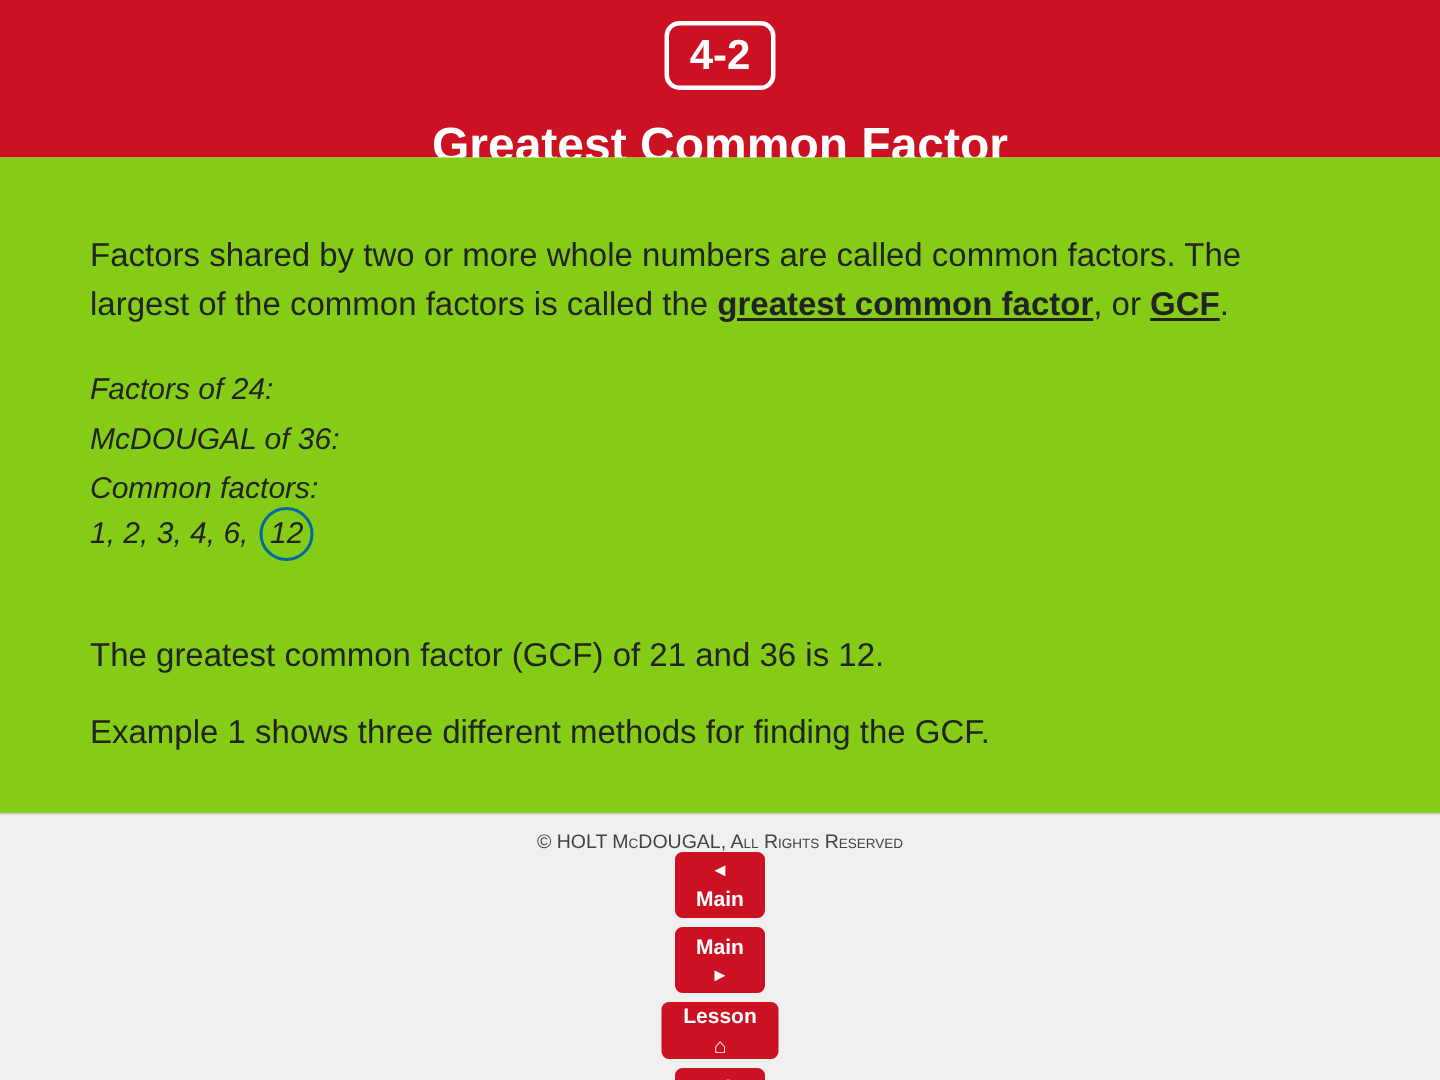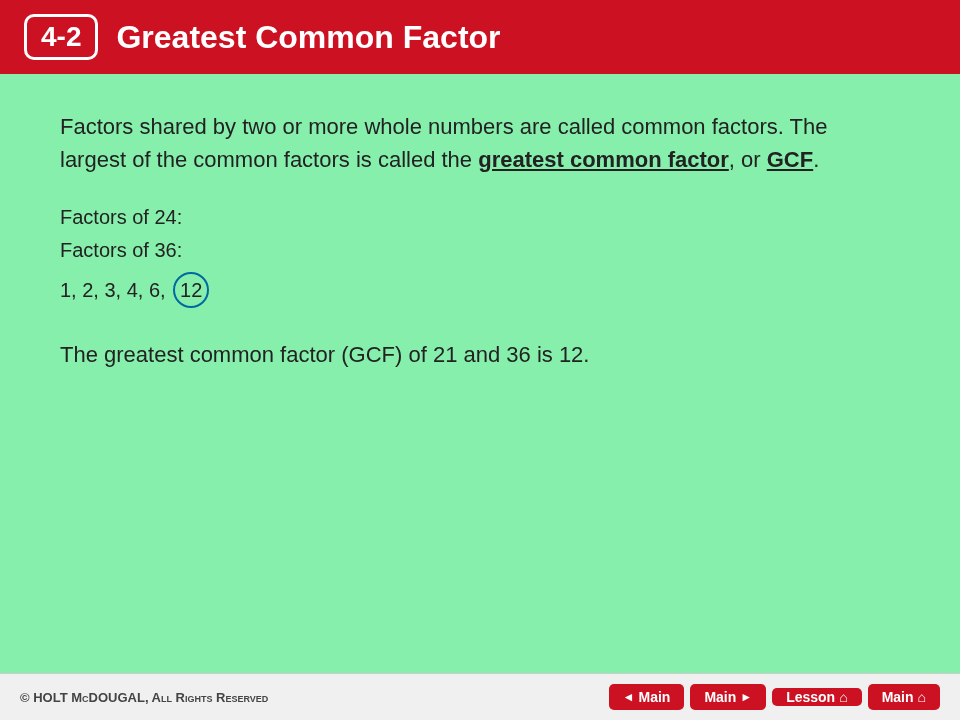--- a/index.html
+++ b/index.html
@@ -1,15 +1,15 @@
 <!DOCTYPE html>
 <html><head>
   <meta charset="utf-8">
   <style>
-    * { margin: 0; padding: 0; box-sizing: border-box; }
+    * { margin: 0; padding: 0; box-sizing: border-box; flex-direction: column; }
 
     body {
       width: 960px;
       height: 720px;
       font-family: Arial, Helvetica, sans-serif;
       background: #ffffff;
       overflow: hidden;
       display: flex;
       flex-direction: column;
     }
@@ -37,39 +37,40 @@
 
     .header-title {
       color: #ffffff;
       font-size: 32px;
       font-weight: bold;
     }
 
     
     .main-content {
       flex: 1;
-      padding: 36px 60px 20px 60px;
-      background: #86efac;
+      padding: 48px 60px 20px 60px;
+      background: #84cc16;
     }
 
     .intro-text {
       font-size: 22px;
       line-height: 1.5;
       color: #222222;
       margin-bottom: 30px;
       max-width: 800px;
     }
 
     .bold-underline {
       font-weight: bold;
       text-decoration: underline;
     }
 
     .factors-section {
-      margin-bottom: 30px;
+      margin-bottom: 46px;
+      font-style: italic;
     }
 
     .factor-row {
       display: flex;
       align-items: baseline;
       margin-bottom: 10px;
       font-size: 20px;
       color: #222222;
     }
 
@@ -115,21 +116,21 @@
       min-height: 44px;
     }
 
     .footer-copyright {
       font-size: 13px;
       color: #444444;
     }
 
     .footer-copyright span {
       font-variant: small-caps;
-      font-weight: bold;
+      font-weight: normal;
     }
 
     .footer-nav {
       display: flex;
       gap: 6px;
       align-items: center;
     }
 
     .nav-btn {
       background: #cc1122;
@@ -193,31 +194,33 @@
 
   <p class="intro-text">
     <span>Factors shared by two or more whole numbers are called common factors. The largest of the common factors is called the </span><span class="bold-underline">greatest common factor</span><span>, or </span><span class="bold-underline">GCF</span><span>.</span>
   </p>
 
   <div class="factors-section">
     <div class="factor-row">
       <span class="factor-label">Factors of 24:</span>
     </div>
     <div class="factor-row">
-      <span class="factor-label">Factors of 36:</span>
+      <span class="factor-label">McDOUGAL of 36:</span>
     </div>
     <div class="factor-row">
+      <span class="factor-label">Common factors:</span>
       <span class="factor-values">
         <span>1, 2, 3, 4, 6,</span>
         <span class="circle-highlight">12</span>
       </span>
     </div>
   </div>
 
   <p class="conclusion-text">The greatest common factor (GCF) of 21 and 36 is 12.</p>
+  <p class="conclusion-text">Example 1 shows three different methods for finding the GCF.</p>
 
 </div>
 
 <div class="footer">
   <div class="footer-copyright">
     <span>© HOLT McDOUGAL, All Rights Reserved</span>
   </div>
   <div class="footer-nav">
     <button class="nav-btn">
       <span class="arrow">◄</span>

